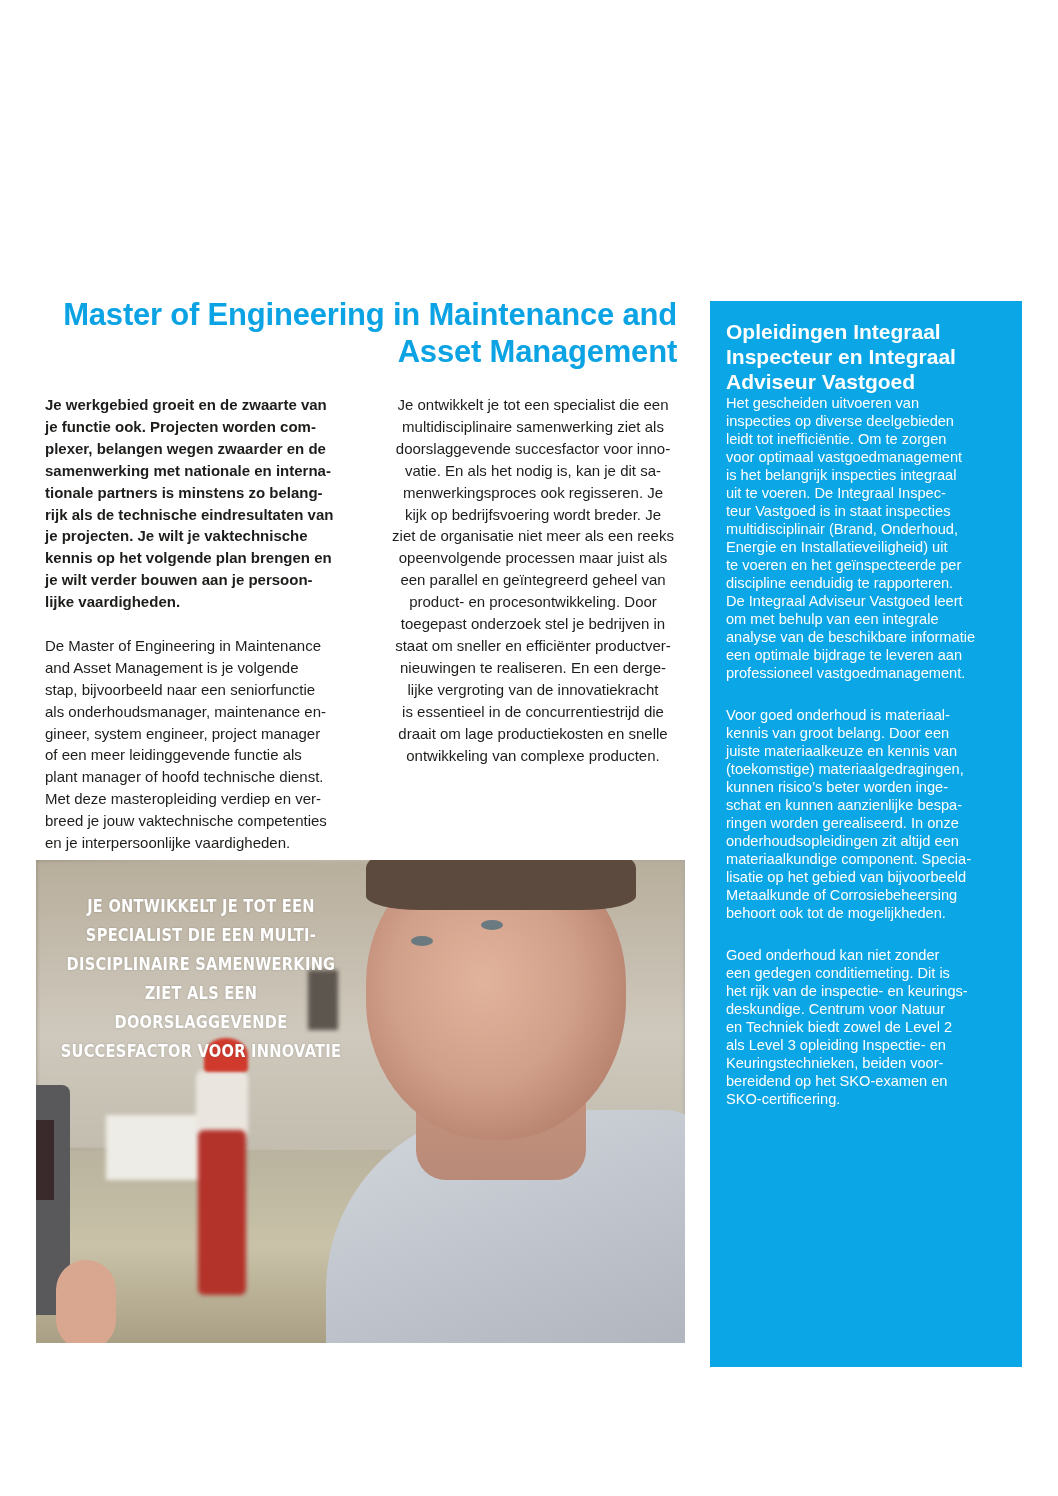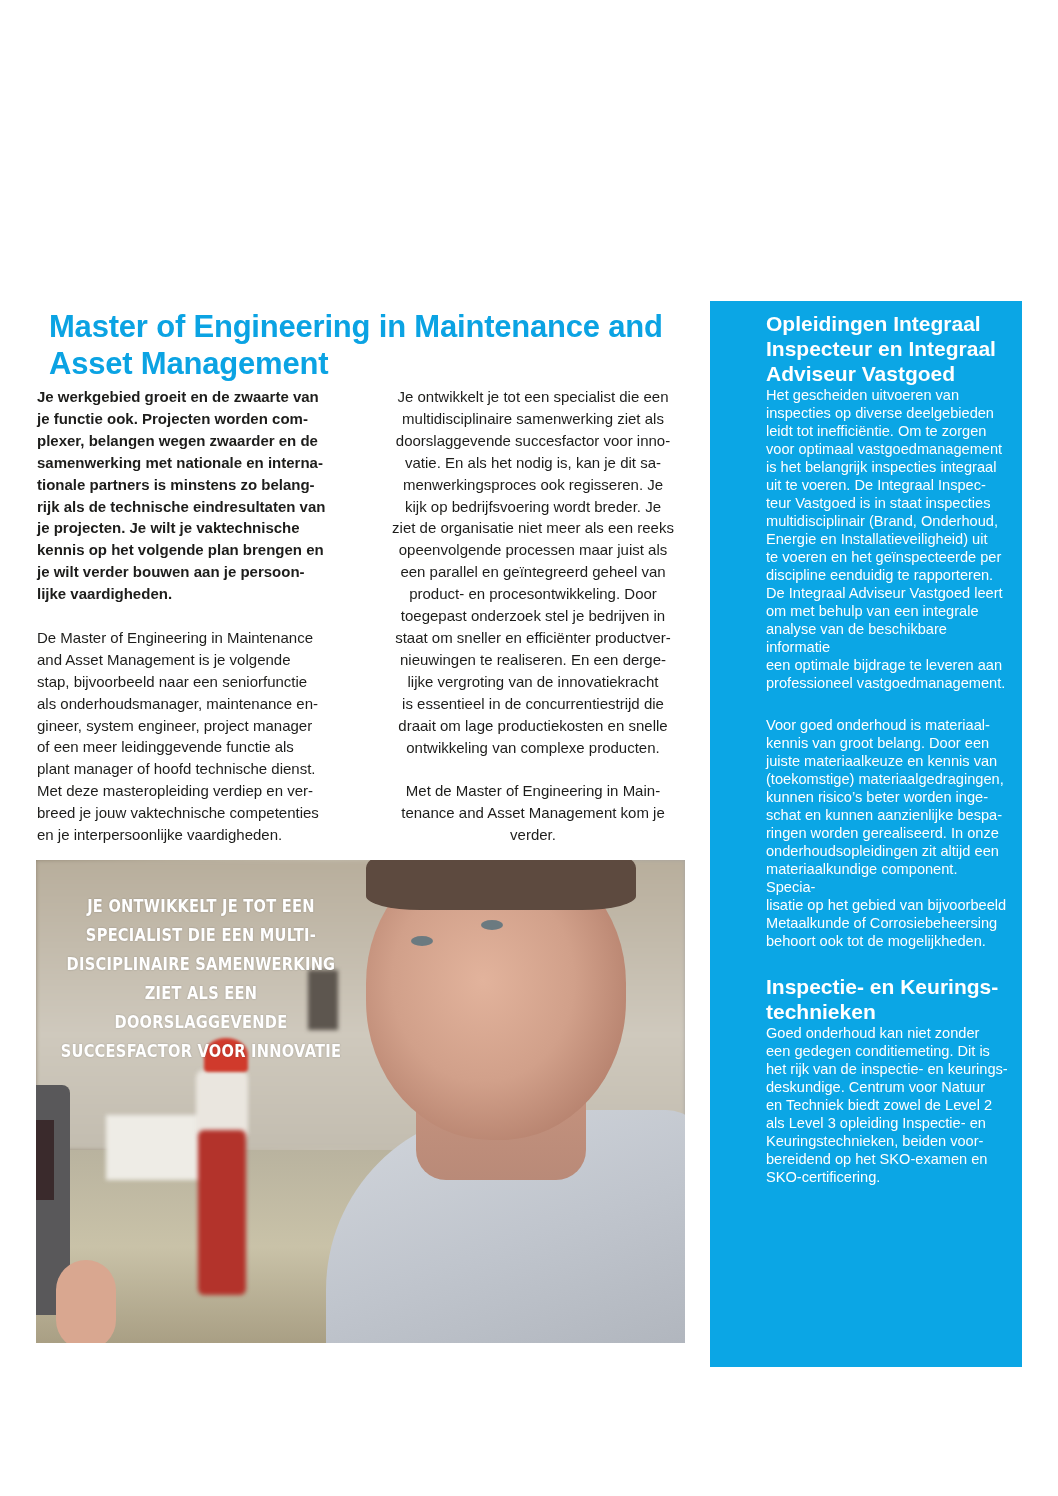--- a/index.html
+++ b/index.html
@@ -1,23 +1,23 @@
 <!DOCTYPE html>
 <html><head>
   <meta charset="utf-8">
   <style>
     html, body { margin: 0; padding: 0; background: #ffffff; }
     body { width: 1058px; height: 1496px; position: relative; overflow: hidden;
            font-family: "Liberation Sans", "DejaVu Sans", sans-serif; color: #1d1d1b; }
 
-    .page-title { position: absolute; left: 37px; top: 296px; width: 640px; margin: 12px;
-                  font-size: 31px; line-height: 37px; font-weight: bold; color: #0ba3e3; letter-spacing: -0.2px; }
+    .page-title { position: absolute; left: 37px; top: 296px; width: 640px; margin: 0;
+                  font-size: 31px; line-height: 37px; font-weight: bold; color: #0ba3e3; letter-spacing: -0.2px; text-align: right; }
 
     .col { position: absolute; top: 386px; width: 318px; font-size: 15px; line-height: 21.9px; }
-    .col p { margin: 0; white-space: pre-line; }
+    .col p { margin: 8px; white-space: pre-line; }
     .col p + p { margin-top: 21.9px; }
     .col-left { left: 37px; }
     .col-mid { left: 374px; text-align: center; }
     .lead { font-weight: bold; }
 
     .photo { position: absolute; left: 36px; top: 860px; width: 649px; height: 483px; overflow: hidden;
              background: linear-gradient(90deg, #8f8472 0%, #b3aa98 20%, #c8c2b4 45%, #b6b1a6 70%, #a6a3a0 100%); }
     .photo .bg-wall { position: absolute; left: 0; top: 0; width: 100%; height: 60%;
              background: linear-gradient(180deg, #b8ae9c 0%, #cfc9bd 60%, #c3bdb0 100%); filter: blur(2px); }
     .photo .floor { position: absolute; left: 0; bottom: 0; width: 100%; height: 40%;
@@ -41,21 +41,21 @@
     .photo .man-eye-l { position: absolute; left: 375px; top: 76px; width: 22px; height: 10px; background: #6b7a80; border-radius: 50%; }
     .photo .man-eye-r { position: absolute; left: 445px; top: 60px; width: 22px; height: 10px; background: #6b7a80; border-radius: 50%; }
     .photo .hand { position: absolute; left: 20px; top: 400px; width: 60px; height: 90px; background: #d9a790; border-radius: 30px; filter: blur(0.5px); }
 
     .quote { position: absolute; left: 0; top: 32px; width: 330px; margin: 0; text-align: center;
              font-family: "DejaVu Sans", sans-serif; font-weight: bold; font-size: 17px; line-height: 29px;
              letter-spacing: 0.3px; text-transform: uppercase; color: #ffffff;
              text-shadow: 0 0 2px rgba(0,0,0,0.25); white-space: pre-line; transform: scaleX(0.86); transform-origin: center top; }
 
     .sidebar { position: absolute; left: 710px; top: 301px; width: 312px; height: 1066px; background: #0ba6e5; color: #ffffff; }
-    .sidebar-inner { padding: 10px 14px 0 16px; margin-left: 40px; }
+    .sidebar-inner { padding: 18px 14px 0 16px; }
     .sb-title { margin: 0; font-size: 21px; line-height: 25px; font-weight: bold; }
     .sb-body { margin: 0; font-size: 14.6px; line-height: 18px; white-space: pre-line; }
     .sb-section + .sb-section { margin-top: 24px; }
   </style>
 </head>
 <body>
 
 <h1 class="page-title">Master of Engineering in Maintenance and Asset Management</h1>
 
 <div class="col col-left">
@@ -92,23 +92,20 @@
 opeenvolgende processen maar juist als
 een parallel en geïntegreerd geheel van
 product- en procesontwikkeling. Door
 toegepast onderzoek stel je bedrijven in
 staat om sneller en efficiënter productver-
 nieuwingen te realiseren. En een derge-
 lijke vergroting van de innovatiekracht
 is essentieel in de concurrentiestrijd die
 draait om lage productiekosten en snelle
 ontwikkeling van complexe producten.</p>
-  <p>Met de Master of Engineering in Main-
-tenance and Asset Management kom je
-verder.</p>
 </div>
 
 <div class="photo">
   <div class="bg-wall"></div>
   <div class="floor"></div>
   <div class="window-dark"></div>
   <div class="paper"></div>
   <div class="worker-body"></div>
   <div class="worker-overalls"></div>
   <div class="worker-helmet"></div>
@@ -157,22 +154,20 @@
 kunnen risico’s beter worden inge-
 schat en kunnen aanzienlijke bespa-
 ringen worden gerealiseerd. In onze
 onderhoudsopleidingen zit altijd een
 materiaalkundige component. Specia-
 lisatie op het gebied van bijvoorbeeld
 Metaalkunde of Corrosiebeheersing
 behoort ook tot de mogelijkheden.</p>
     </section>
     <section class="sb-section">
-      <h2 class="sb-title" style="white-space:pre-line">Inspectie- en Keurings-
-technieken</h2>
       <p class="sb-body">Goed onderhoud kan niet zonder
 een gedegen conditiemeting. Dit is
 het rijk van de inspectie- en keurings-
 deskundige. Centrum voor Natuur
 en Techniek biedt zowel de Level 2
 als Level 3 opleiding Inspectie- en
 Keuringstechnieken, beiden voor-
 bereidend op het SKO-examen en
 SKO-certificering.</p>
     </section>

